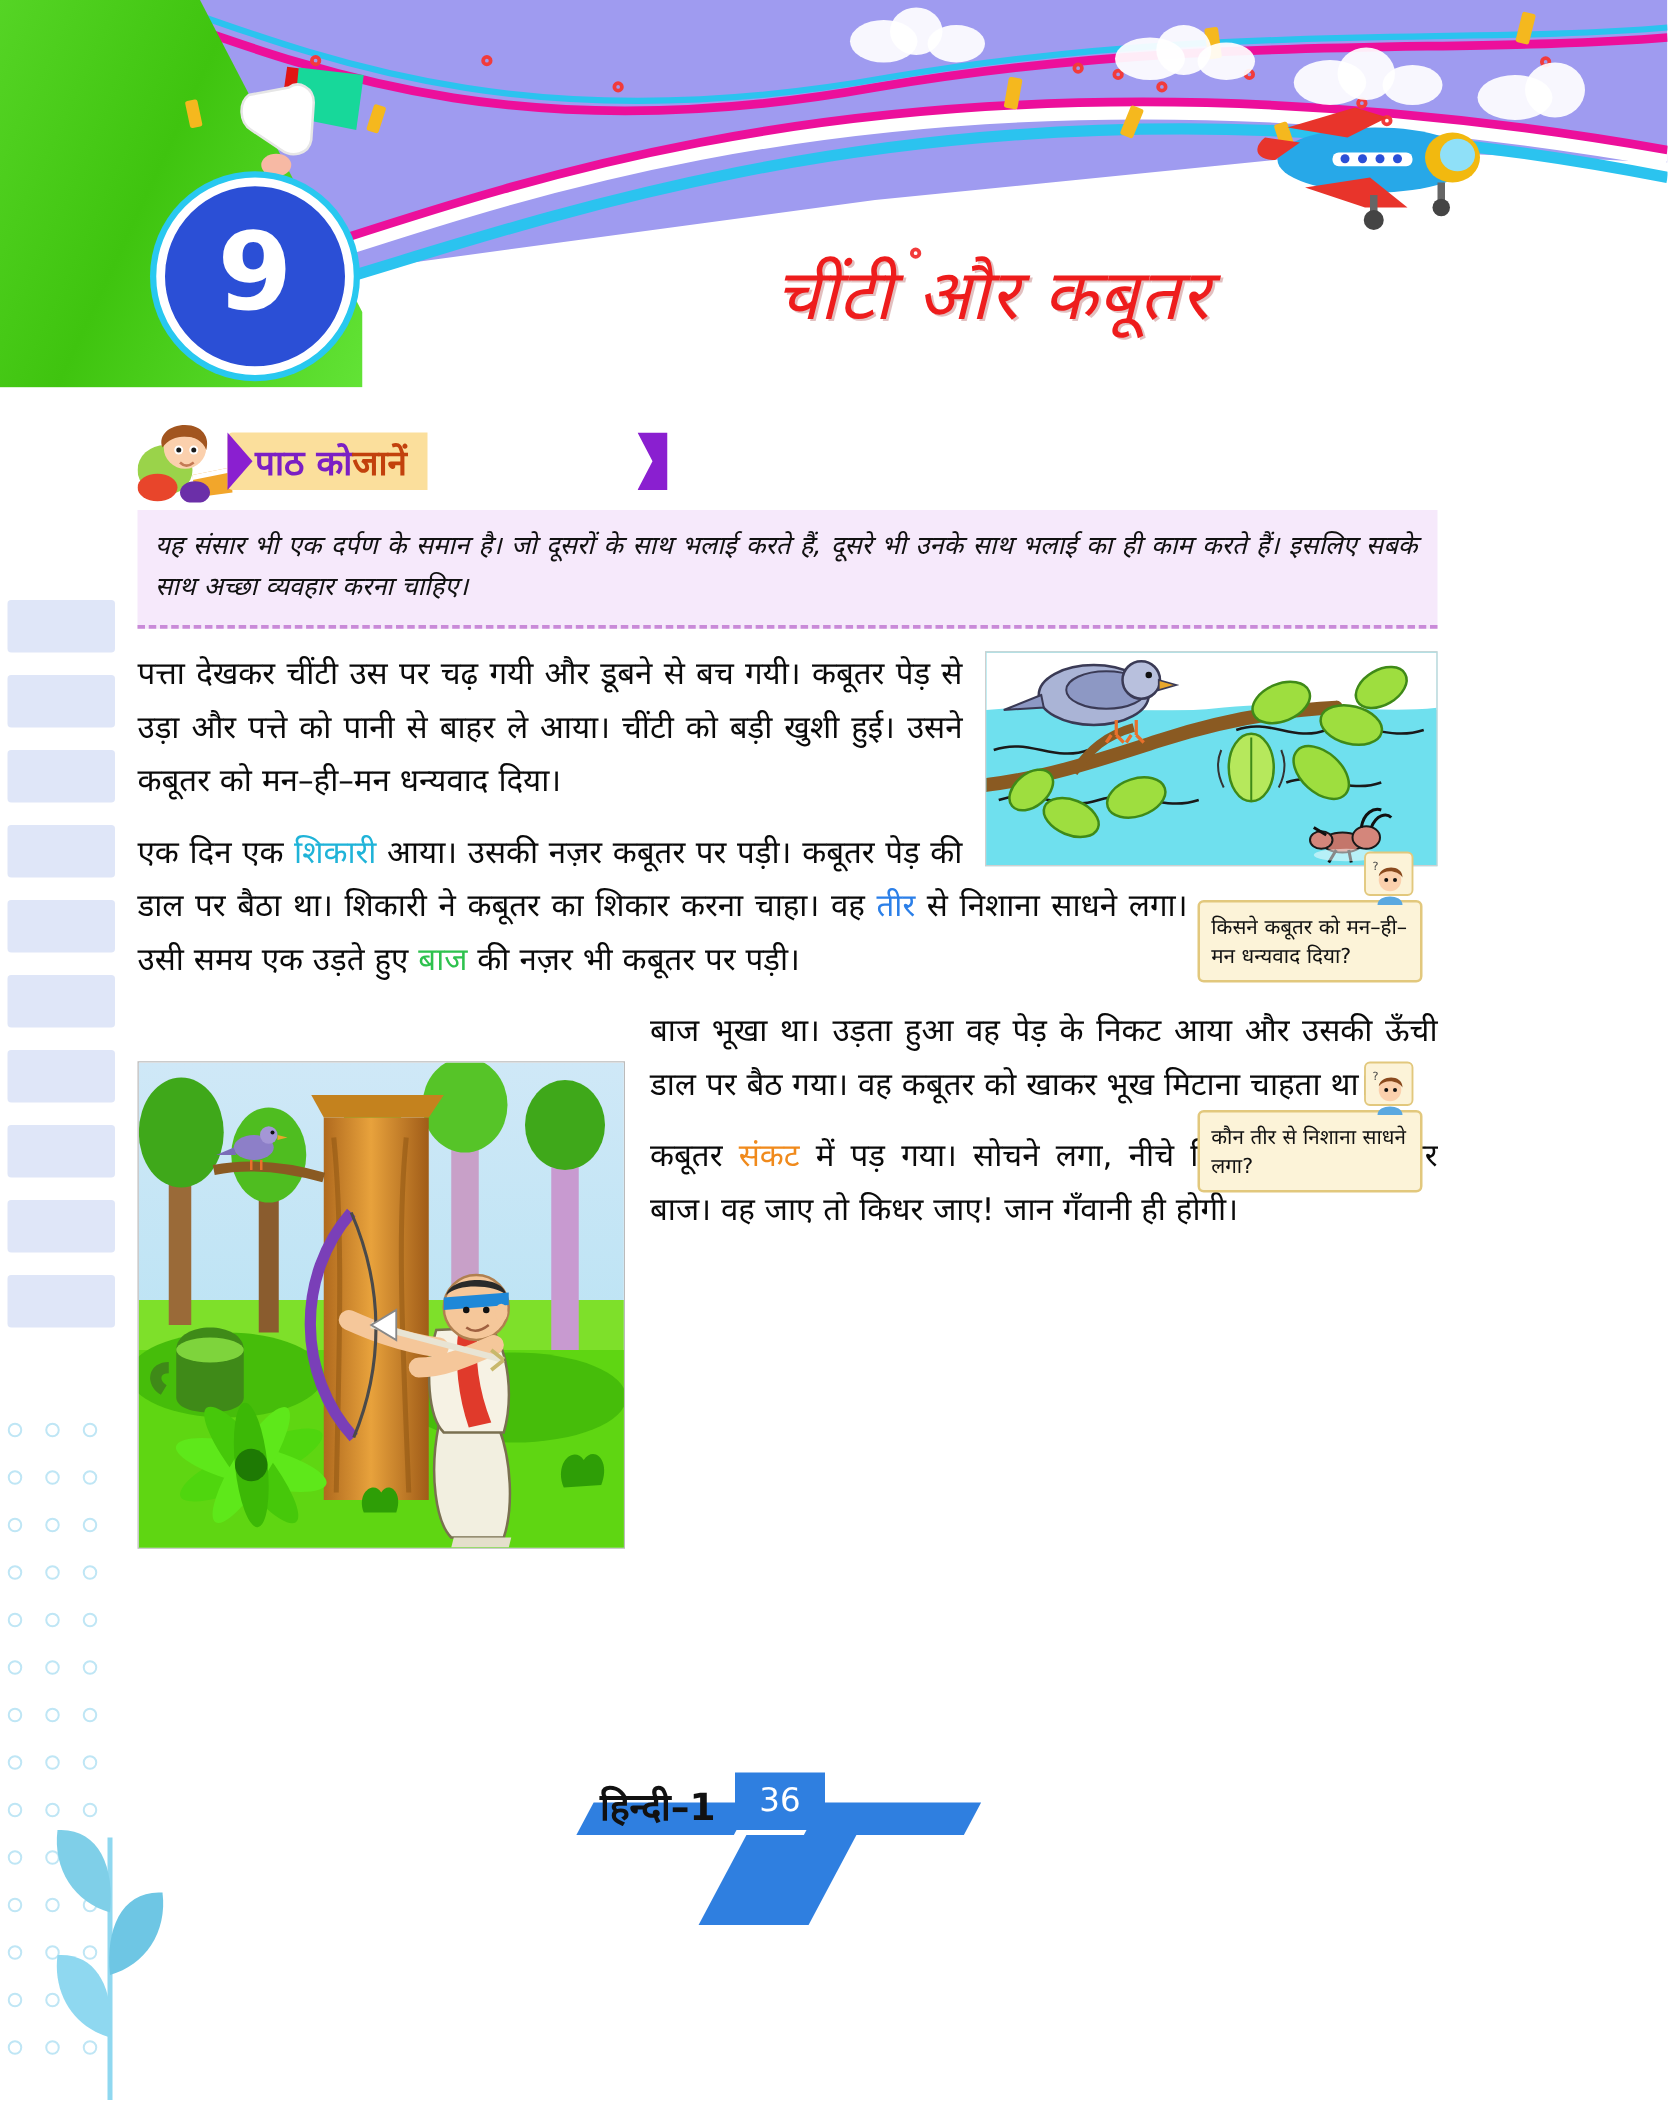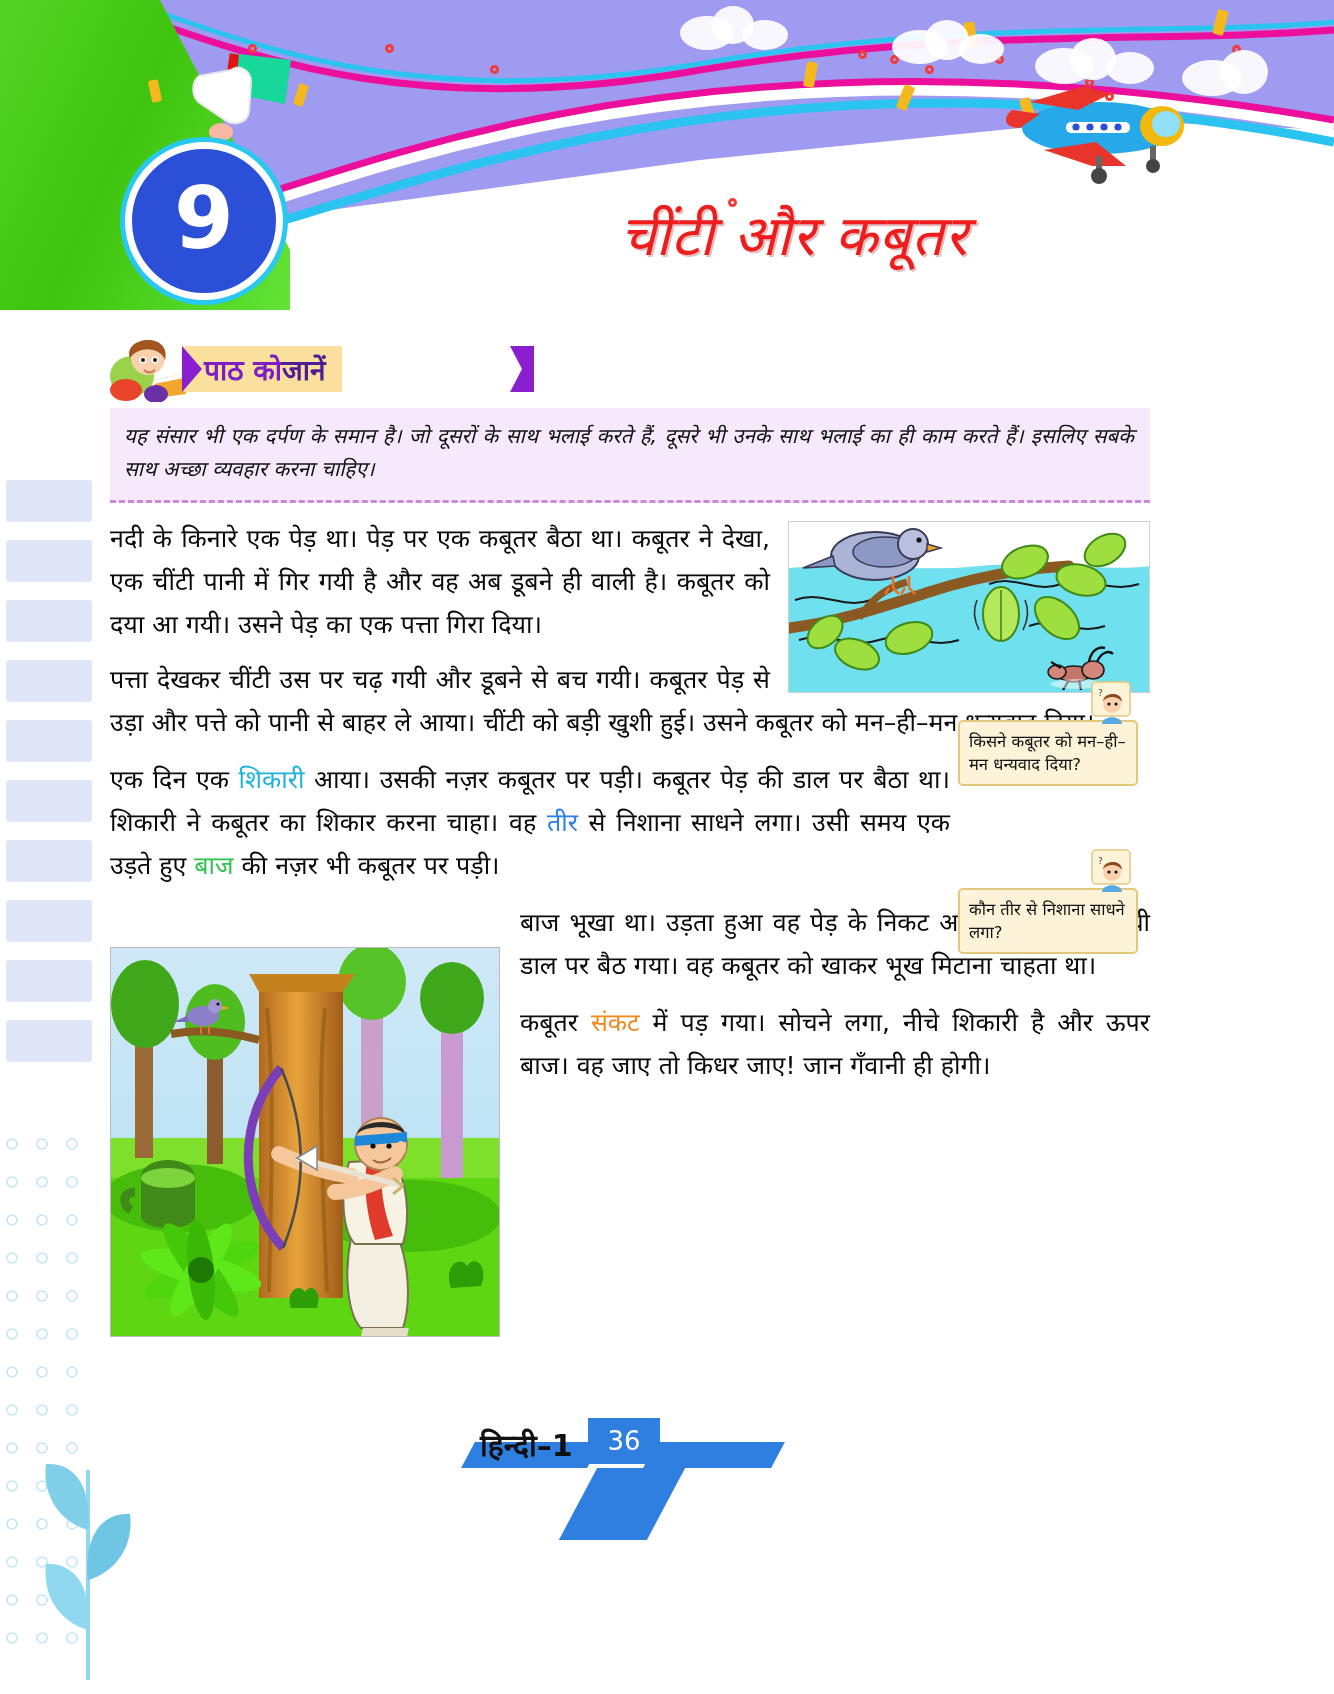--- a/index.html
+++ b/index.html
@@ -167,21 +167,21 @@
     border-left: 20px solid #8a1fd0;
   }
   .ribbon-text {
     font-family: "DejaVu Sans", sans-serif;
     font-size: 28px;
     font-weight: bold;
     white-space: nowrap;
     text-align: center;
   }
   .rt-purple { color: #7b1fc4; }
-  .rt-red { color: #4c1d95; }
+  .rt-red { color: #c2410c; }
 
   
   .intro-box {
     background: #f6e9fb;
     border-bottom: 3px dashed #c98ad8;
     padding: 12px 16px 14px 14px;
     margin-bottom: 14px;
   }
   .intro-text {
     font-family: "DejaVu Sans", sans-serif;
@@ -513,21 +513,20 @@
       <ellipse cx="285" cy="152" rx="16" ry="8" fill="#c4766b" stroke="#1a1a1a" stroke-width="1.6"></ellipse>
       <ellipse cx="304" cy="148" rx="11" ry="9" fill="#d4867b" stroke="#1a1a1a" stroke-width="1.6"></ellipse>
       <ellipse cx="268" cy="150" rx="9" ry="7" fill="#d4867b" stroke="#1a1a1a" stroke-width="1.6"></ellipse>
       <path d="M300,140 C302,128 310,124 316,126" stroke="#111" stroke-width="2.4" fill="none"></path>
       <path d="M308,140 C312,130 320,128 324,132" stroke="#111" stroke-width="2.4" fill="none"></path>
       <path d="M280,158 L274,168 M290,158 L292,168 M272,146 L262,140" stroke="#111" stroke-width="2.4" fill="none"></path>
       <ellipse cx="288" cy="162" rx="26" ry="5" fill="#ffffff" opacity=".5"></ellipse>
     </svg>
   </div>
 
-  <div class="body-text para">नदी के किनारे एक पेड़ था। पेड़ पर एक कबूतर बैठा था। कबूतर ने देखा, एक चींटी पानी में गिर गयी है और वह अब डूबने ही वाली है। कबूतर को दया आ गयी। उसने पेड़ का एक पत्ता गिरा दिया।</div>
 
   <div class="body-text para" style="margin-top:12px;">पत्ता देखकर चींटी उस पर चढ़ गयी और डूबने से बच गयी। कबूतर पेड़ से उड़ा और पत्ते को पानी से बाहर ले आया। चींटी को बड़ी खुशी हुई। उसने कबूतर को मन–ही–मन धन्यवाद दिया।</div>
 
   <div class="q-callout" style="left:848px;top:380px;">
     <svg class="q-kid" viewBox="0 0 42 44">
       <rect x="2" y="2" width="38" height="34" rx="4" fill="#fcf3d8" stroke="#e2c87d" stroke-width="1.5"></rect>
       <text x="8" y="16" font-family="DejaVu Sans" font-size="9" fill="#444">?</text>
       <circle cx="22" cy="24" r="9" fill="#fbd0ad"></circle>
       <path d="M13,21 C14,12 32,11 32,22 C28,16 18,15 13,21 Z" fill="#8a4a1e"></path>
       <circle cx="19" cy="24" r="1.6" fill="#111"></circle>

